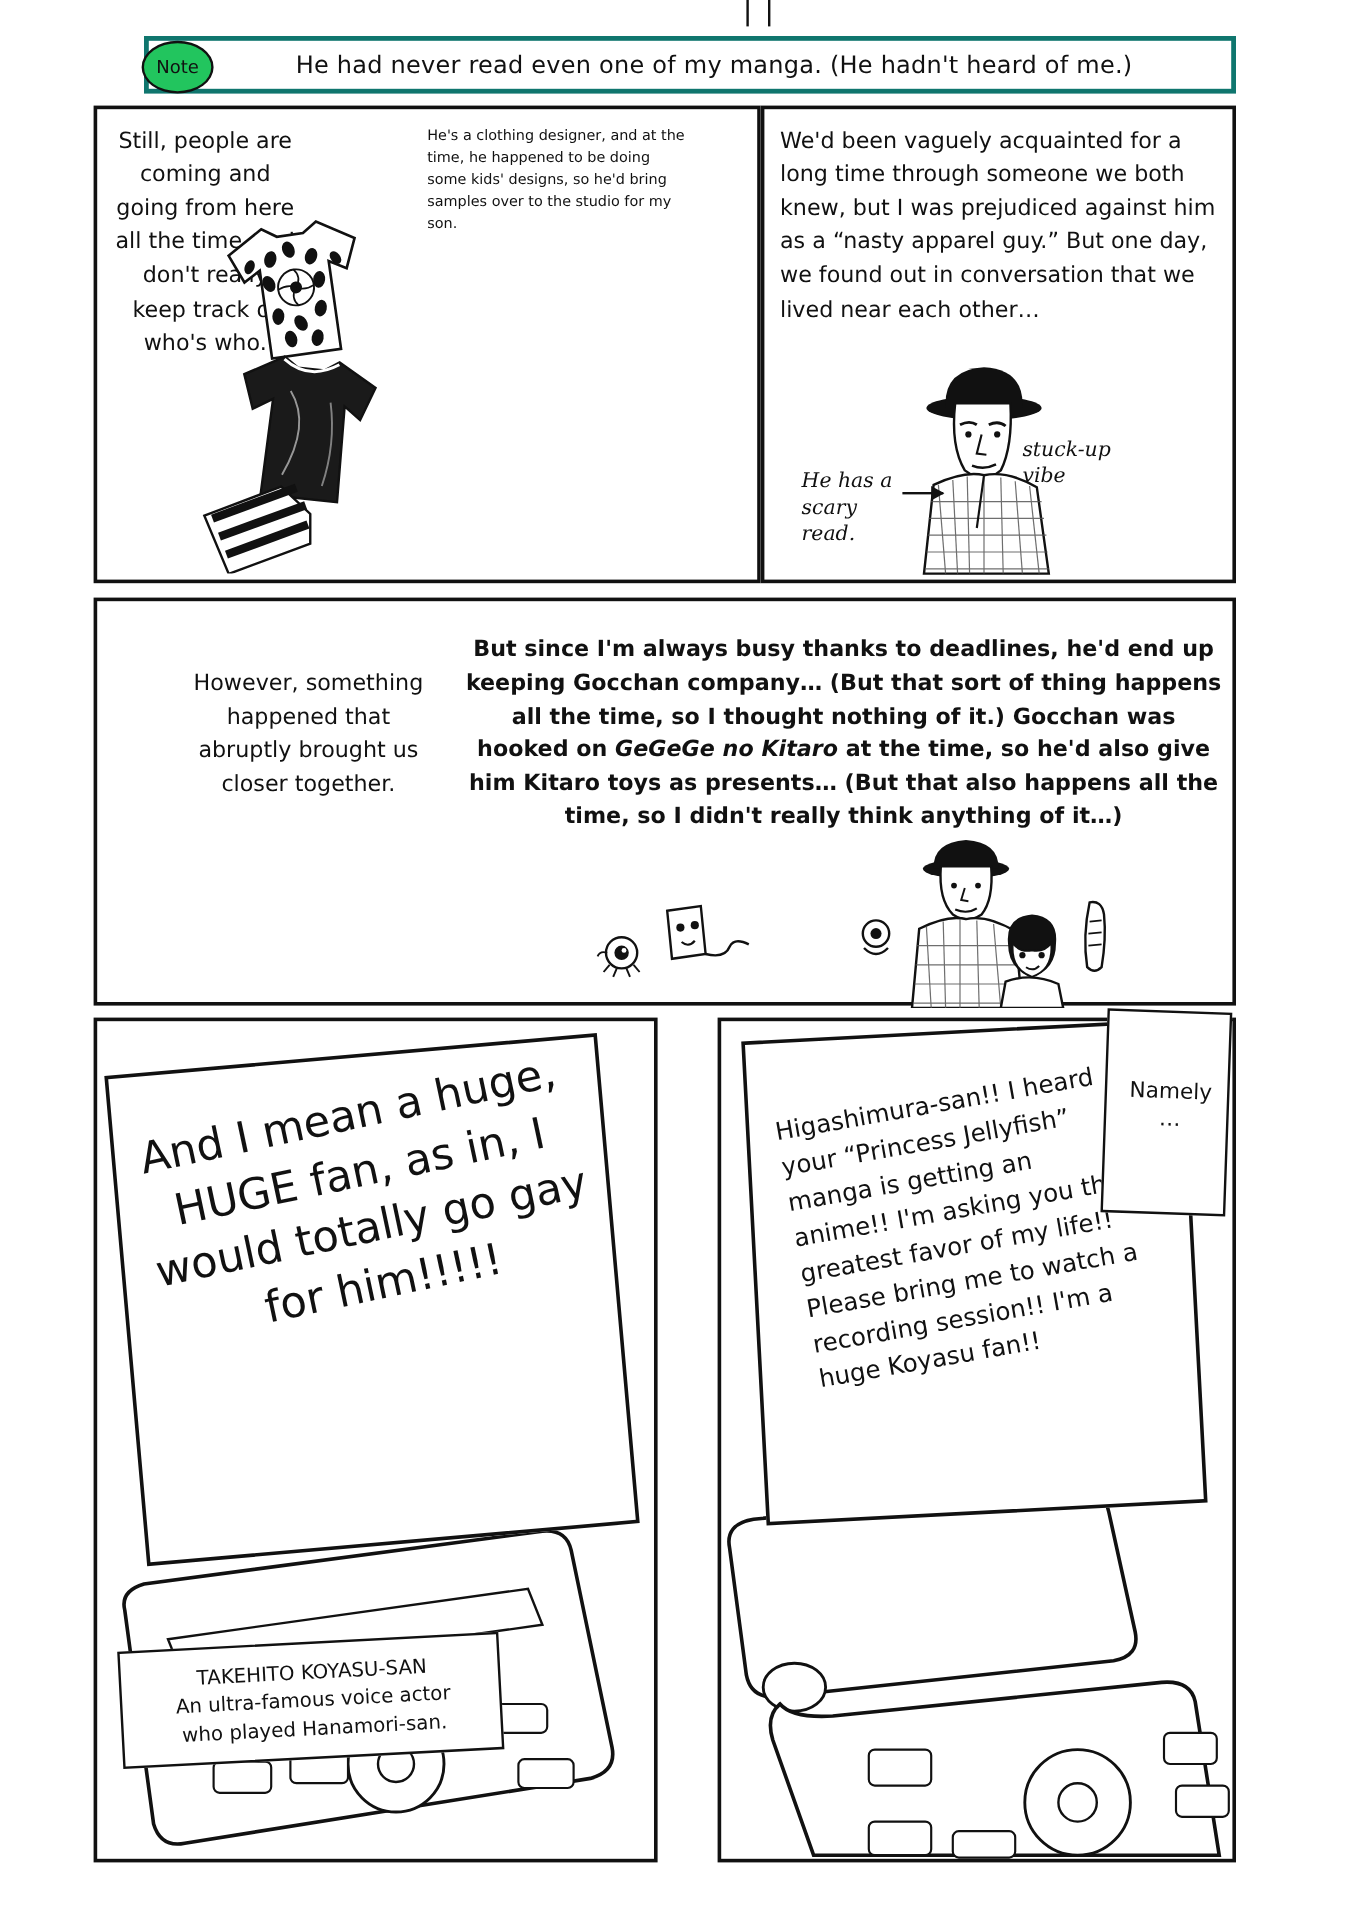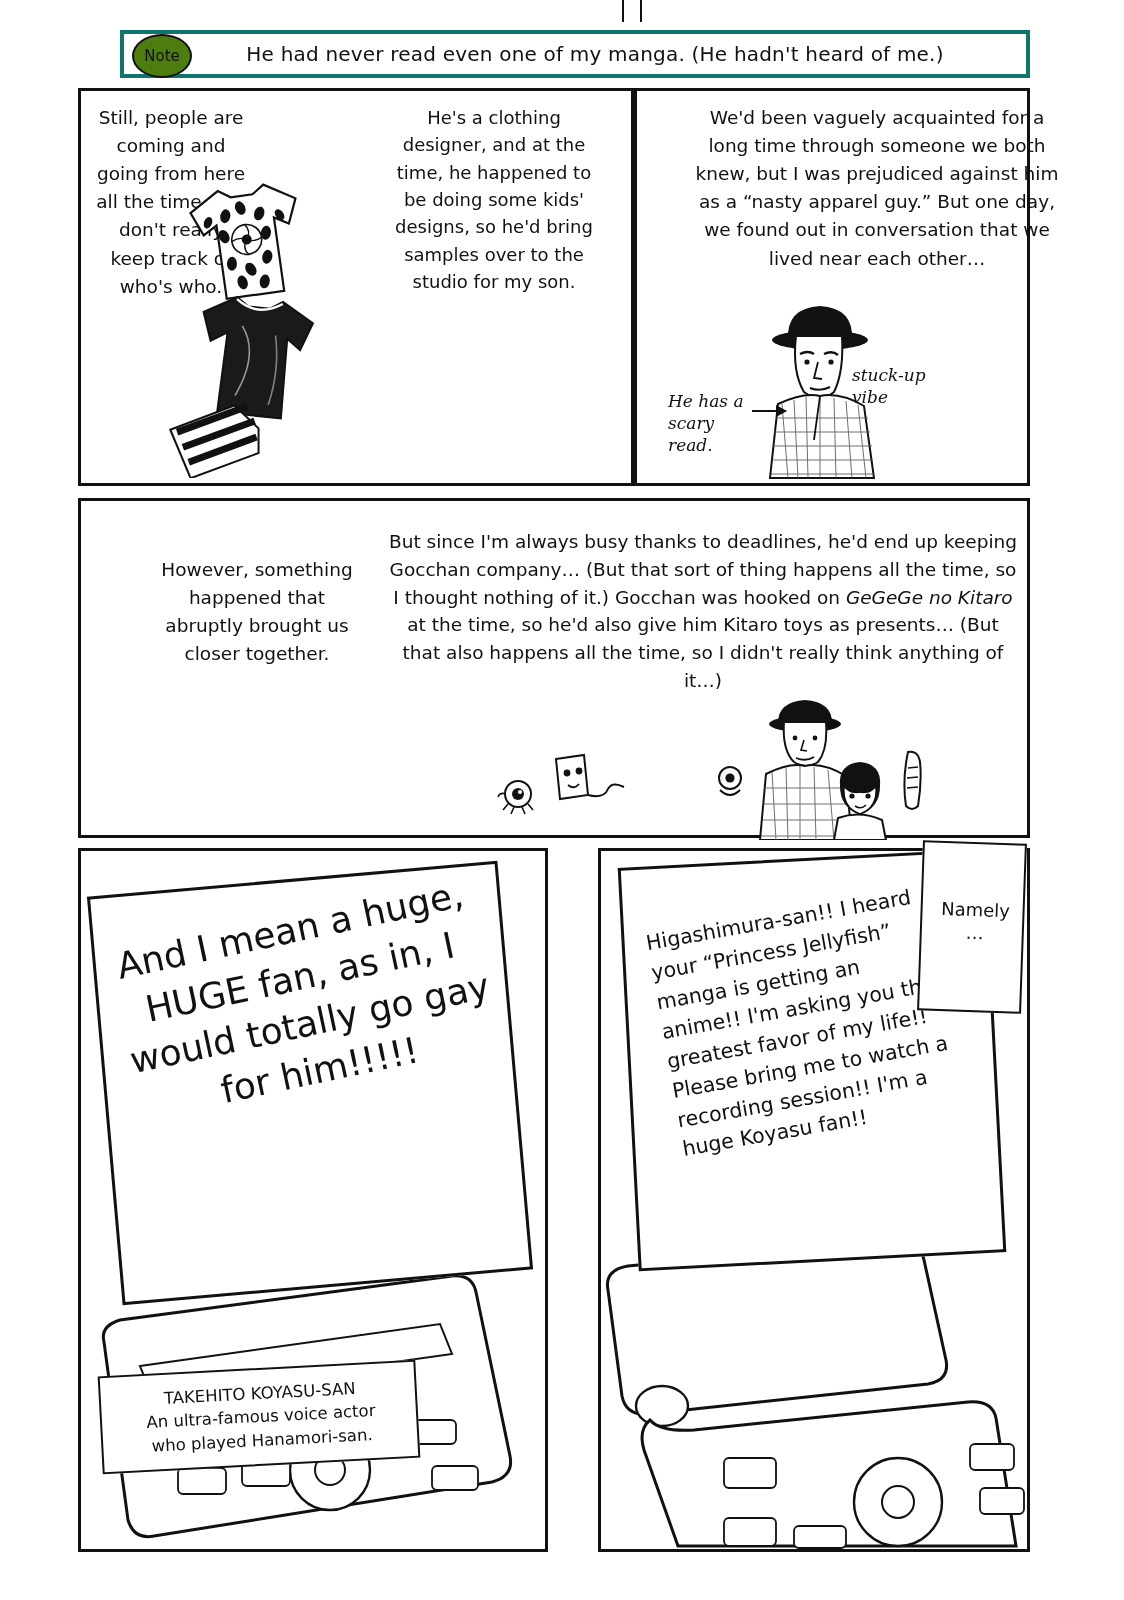--- a/index.html
+++ b/index.html
@@ -33,31 +33,31 @@
     left: 120px;
     top: 30px;
     width: 910px;
     height: 48px;
     border: 4px solid #0f766e;
     display: flex;
     align-items: center;
   }
   #note-tag {
     position: absolute;
-    left: 132px;
+    left: 118px;
     top: 34px;
     width: 56px;
     height: 40px;
     border: 2px solid #111;
     border-radius: 50%;
     display: flex;
     align-items: center;
     justify-content: center;
     font-size: 15px;
-    background: #4d7c0f;
+    background: #22c55e;
     z-index: 4;
   }
   #note-text {
     width: 100%;
     text-align: center;
     font-size: 20px;
     letter-spacing: .2px;
     padding-left: 40px;
     box-sizing: border-box;
   }
@@ -88,36 +88,34 @@
     position: absolute;
     left: 96px;
     top: 104px;
     width: 150px;
     font-size: 18.5px;
     line-height: 1.52;
     text-align: center;
   }
   #col-b {
     position: absolute;
-    left: 386px;
+    left: 356px;
     top: 104px;
     width: 216px;
-    font-size: 18px;
+    font-size: 12px;
     line-height: 1.52;
-    text-align: center;
+    text-align: left;
   }
   #col-c {
     position: absolute;
     left: 650px;
     top: 104px;
     width: 366px;
     font-size: 18.5px;
     line-height: 1.52;
-    text-align: center;
-    margin-left: 44px;
   }
 
   
   #panel-mid {
     left: 78px;
     top: 498px;
     width: 952px;
     height: 340px;
   }
   #mid-col-a {
@@ -130,20 +128,21 @@
     text-align: center;
   }
   #mid-col-b {
     position: absolute;
     left: 388px;
     top: 528px;
     width: 630px;
     font-size: 18.5px;
     line-height: 1.5;
     text-align: center;
+    font-weight: bold;
   }
   .ital { font-style: italic; }
 
   
   #panel-bl {
     left: 78px;
     top: 848px;
     width: 470px;
     height: 704px;
   }

